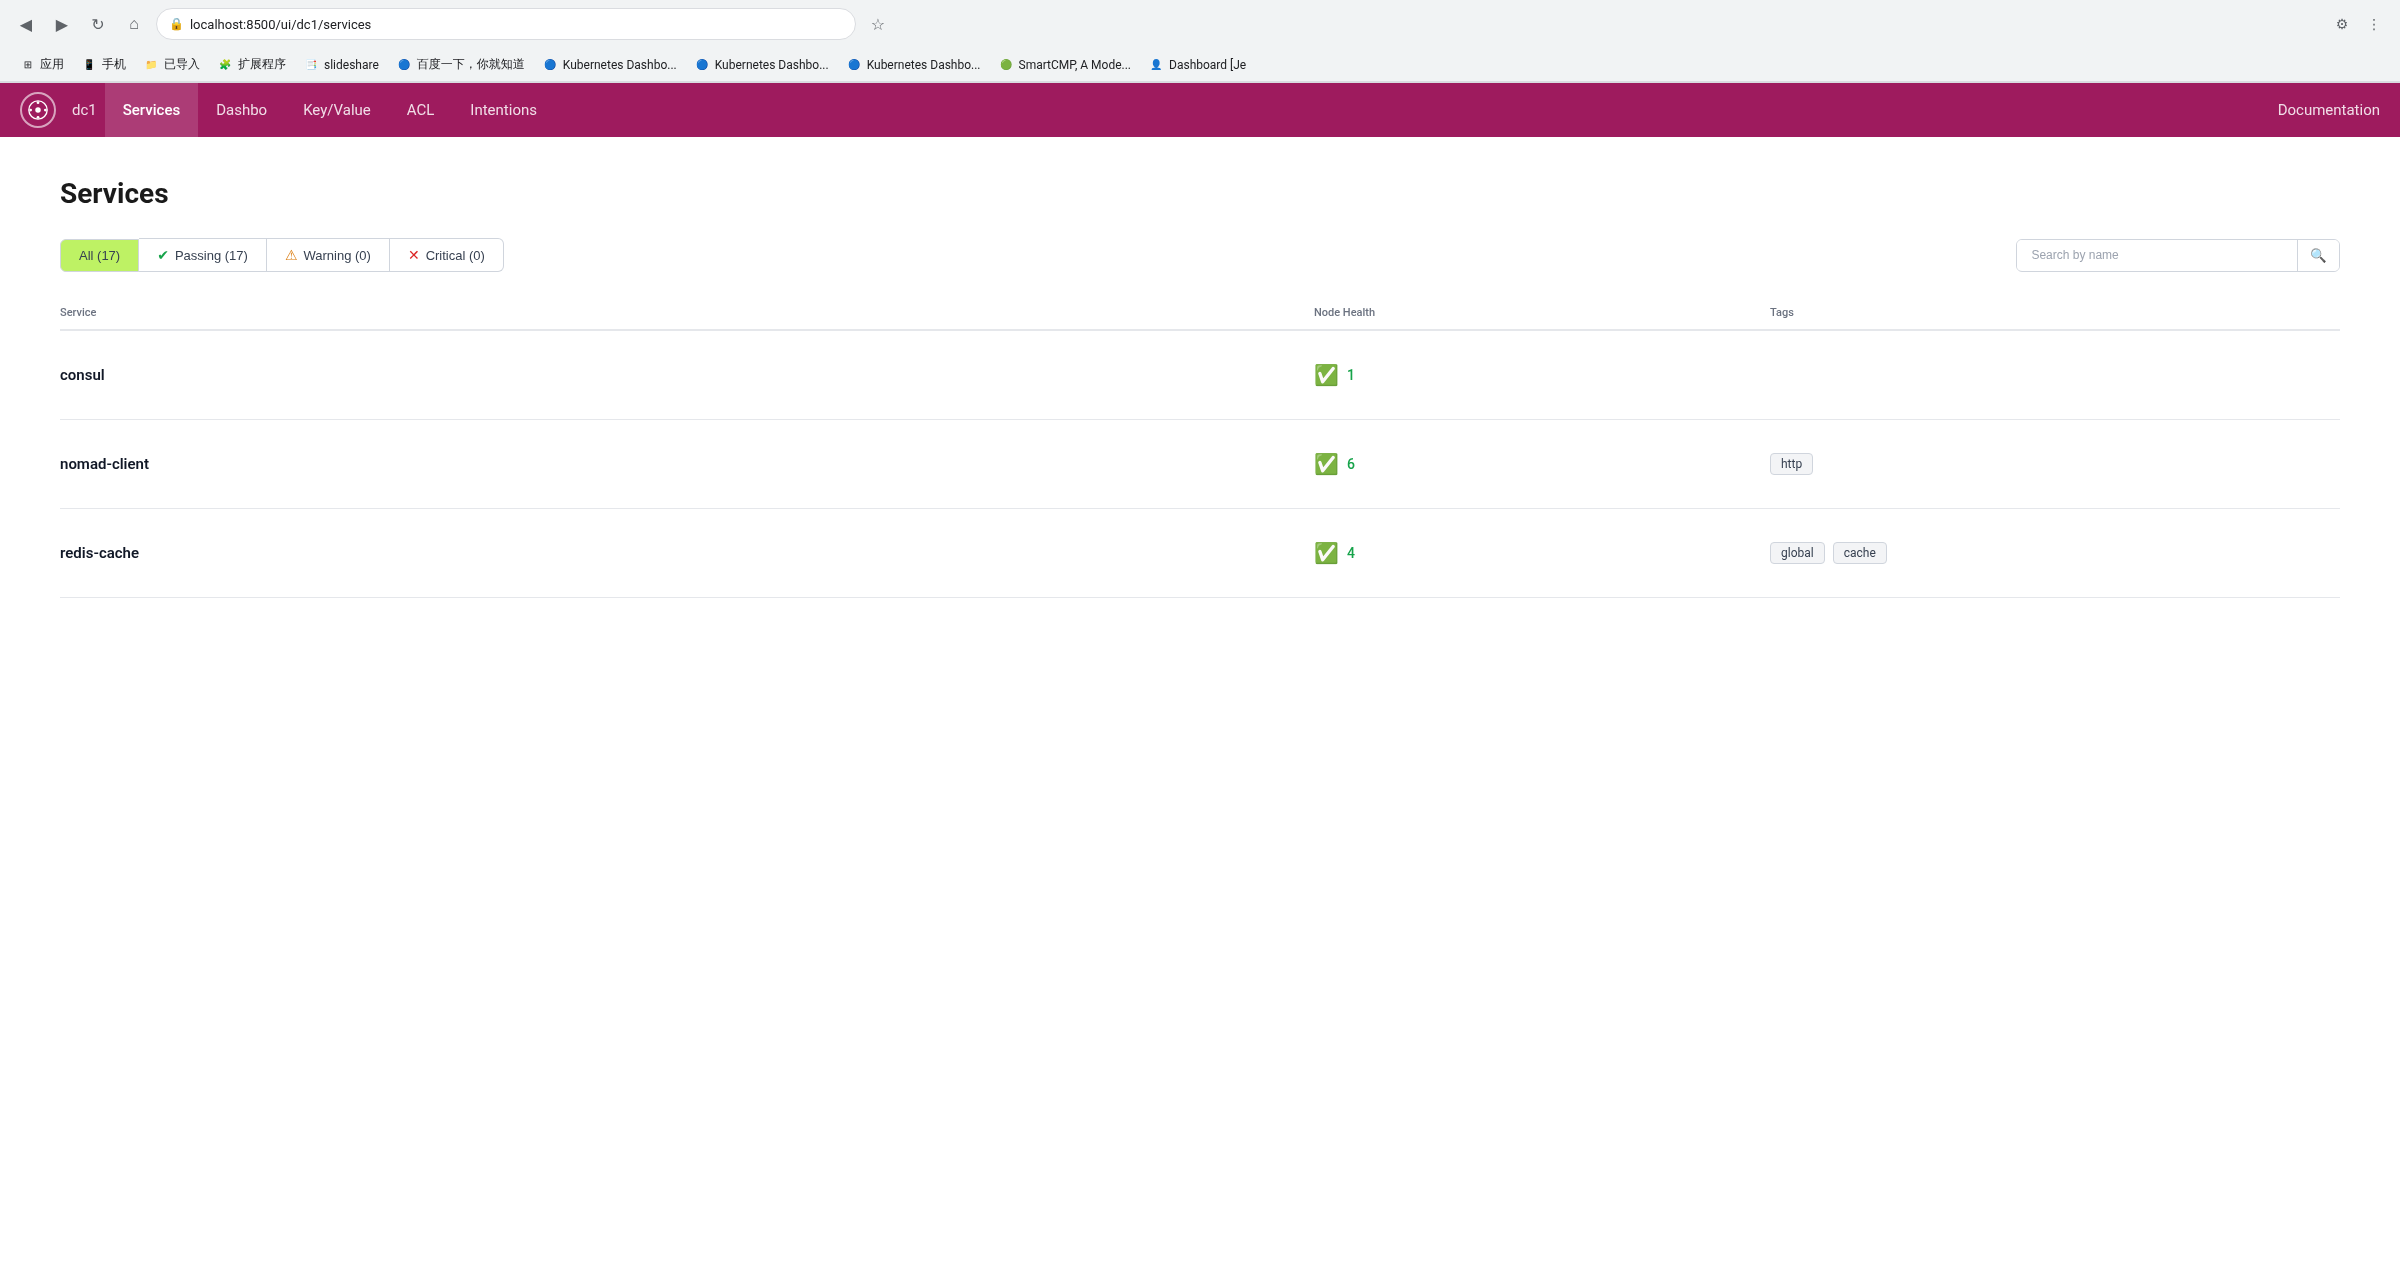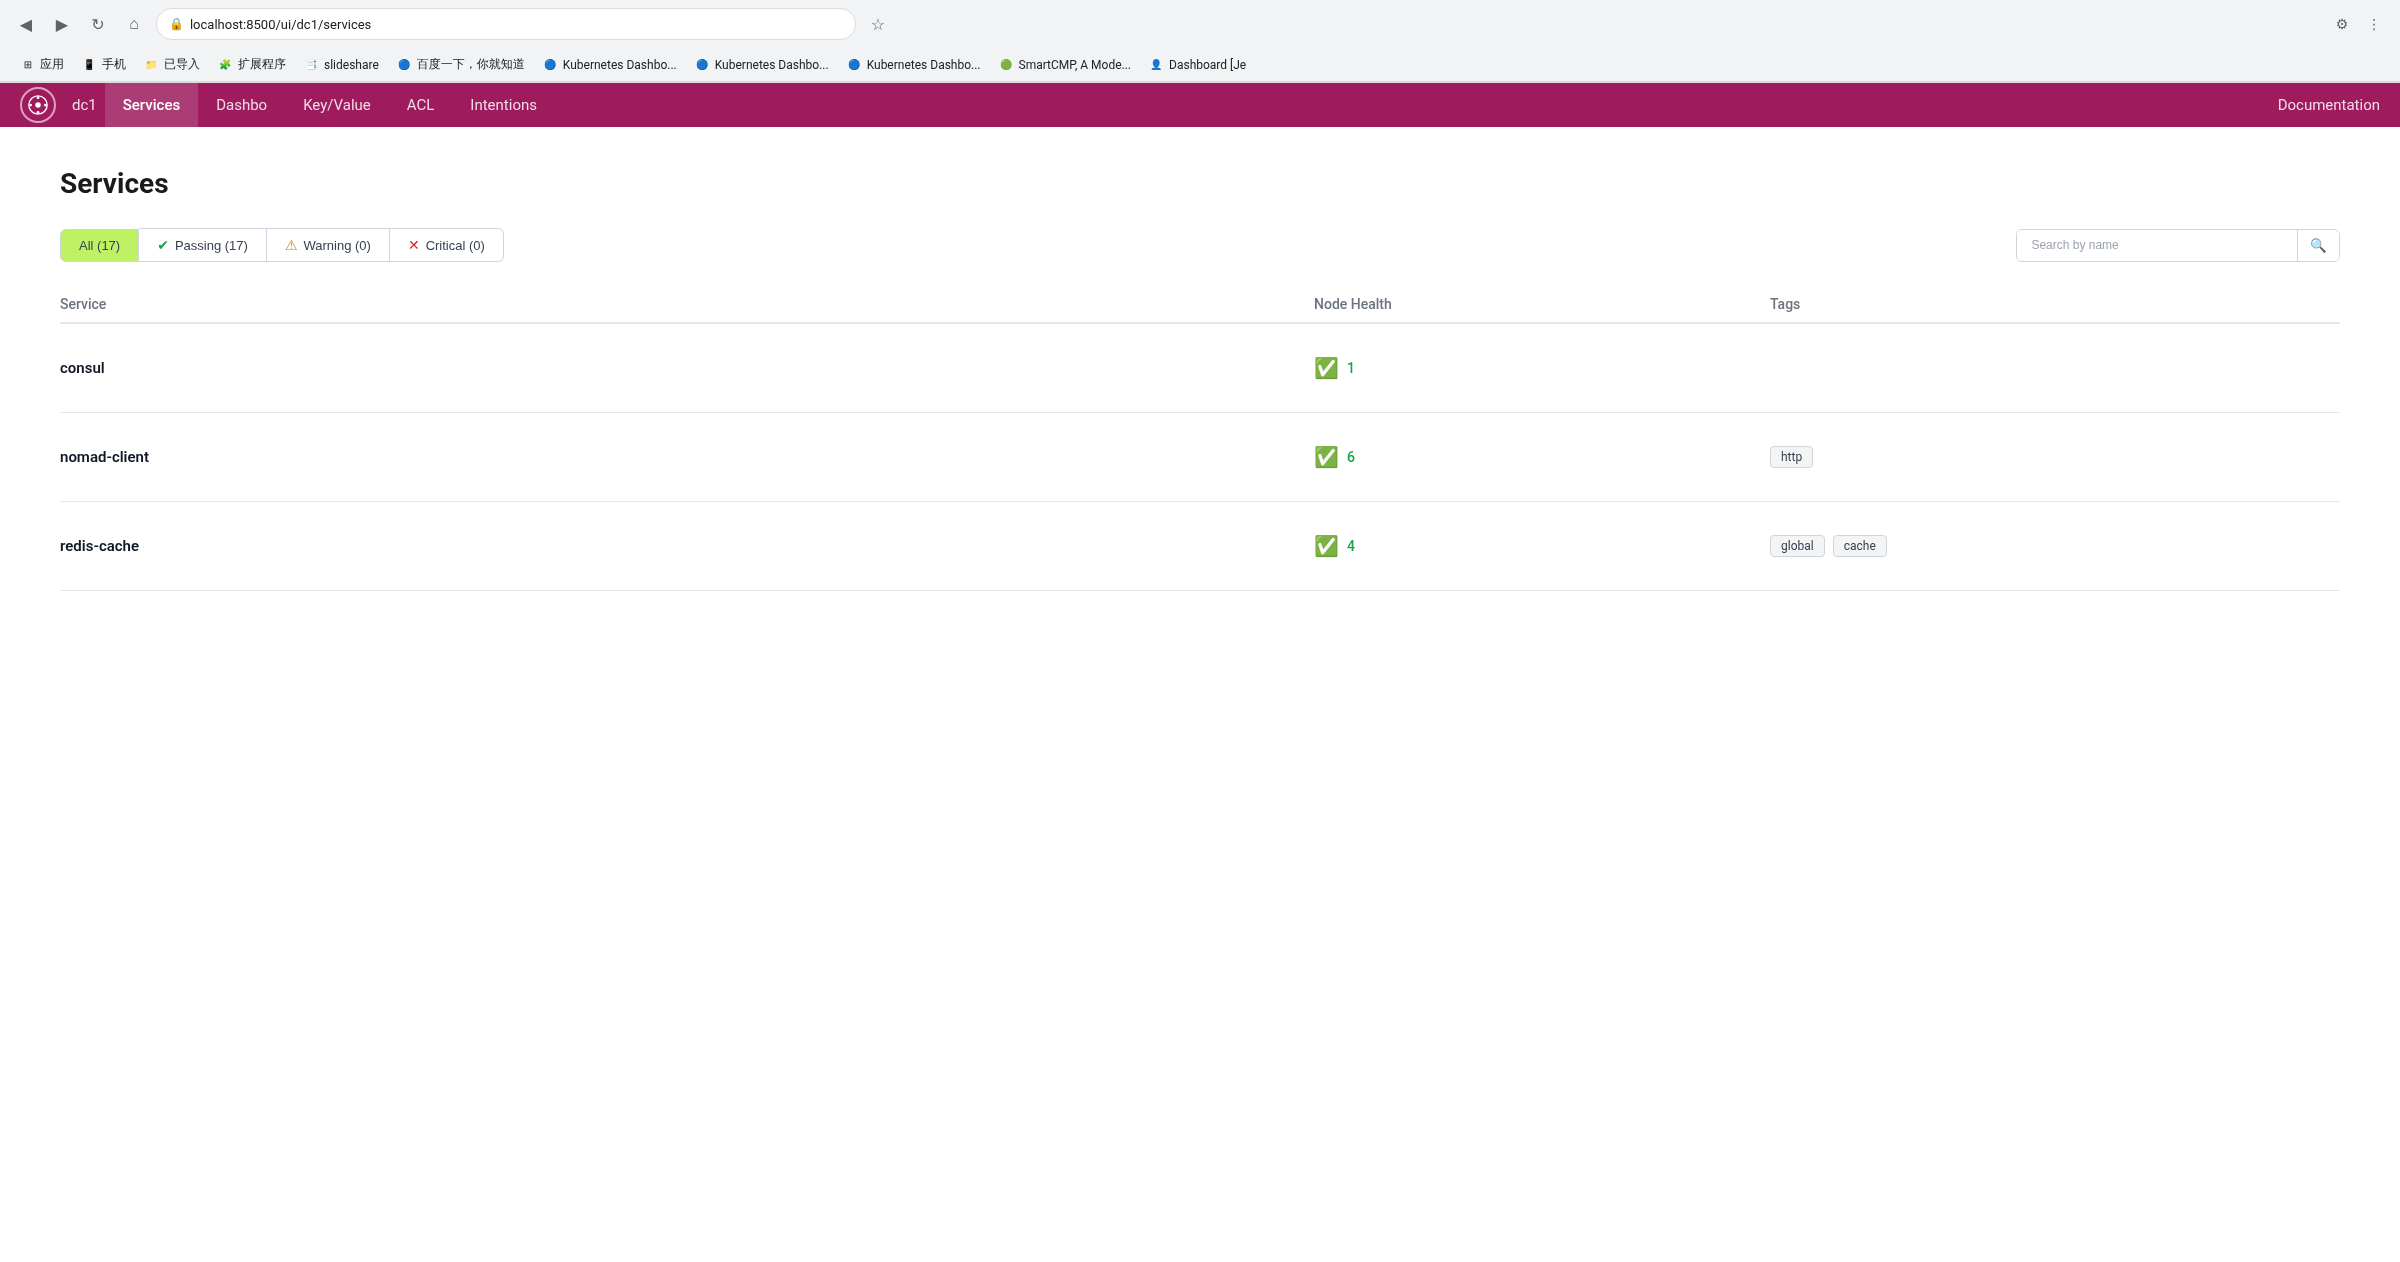--- a/index.html
+++ b/index.html
@@ -14,21 +14,21 @@
     .browser-actions { display: flex; align-items: center; gap: 4px; margin-left: auto; }
     .browser-action-btn { width: 28px; height: 28px; border-radius: 50%; border: none; background: transparent; cursor: pointer; display: flex; align-items: center; justify-content: center; color: #5f6368; font-size: 14px; }
 
     
     .bookmarks-bar { background: #f1f3f4; border-bottom: 1px solid #dadce0; padding: 4px 12px; display: flex; align-items: center; gap: 2px; height: 34px; overflow: hidden; }
     .bookmark-item { display: flex; align-items: center; gap: 4px; padding: 3px 8px; border-radius: 4px; cursor: pointer; font-size: 12px; color: #202124; white-space: nowrap; }
     .bookmark-icon { width: 16px; height: 16px; border-radius: 2px; display: inline-flex; align-items: center; justify-content: center; font-size: 10px; }
     .bm-blue { color: #1a73e8; }
 
     
-    .app-nav { background: #9e1b5e; display: flex; align-items: center; padding: 0 20px; height: 44px; }
+    .app-nav { background: #9e1b5e; display: flex; align-items: center; padding: 0 20px; height: 54px; }
     .app-logo { width: 36px; height: 36px; border-radius: 50%; border: 2px solid rgba(255,255,255,0.6); display: flex; align-items: center; justify-content: center; margin-right: 16px; flex-shrink: 0; }
     .app-logo svg { width: 22px; height: 22px; }
     .nav-dc { color: rgba(255,255,255,0.85); font-size: 15px; margin-right: 8px; cursor: pointer; }
     .nav-items { display: flex; align-items: center; height: 100%; }
     .nav-item { color: rgba(255,255,255,0.85); font-size: 15px; padding: 0 18px; height: 100%; display: flex; align-items: center; cursor: pointer; text-decoration: none; }
     .nav-item.active { background: rgba(255,255,255,0.15); color: #fff; font-weight: 500; }
     .nav-right { margin-left: auto; color: rgba(255,255,255,0.85); font-size: 15px; cursor: pointer; }
 
     
     .main-content { padding: 40px 60px; }
@@ -48,21 +48,21 @@
     .filter-icon.critical { color: #dc2626; }
 
     .search-box { display: flex; align-items: center; border: 1px solid #d0d5dd; border-radius: 6px; overflow: hidden; }
     .search-input { border: none; outline: none; padding: 8px 14px; font-size: 12px; color: #374151; width: 280px; }
     .search-input::placeholder { color: #9ca3af; }
     .search-btn { padding: 8px 12px; background: #fff; border: none; border-left: 1px solid #d0d5dd; cursor: pointer; color: #6b7280; }
 
     
     .services-table { width: 100%; border-collapse: collapse; }
     .table-header { border-bottom: 2px solid #e5e7eb; }
-    .table-header th { padding: 10px 0; text-align: left; color: #6b7280; font-size: 14px; font-weight: 500; }
+    .table-header th { padding: 10px 0; text-align: left; color: #6b7280; font-size: 11px; font-weight: 500; }
     .col-service { width: 55%; }
     .col-health { width: 20%; }
     .col-tags { width: 25%; }
 
     .table-row { border-bottom: 1px solid #e5e7eb; cursor: pointer; }
     .table-row td { padding: 32px 0; }
 
     .service-name { font-size: 15px; font-weight: 600; color: #111827; }
     .health-cell { display: flex; align-items: center; gap: 8px; }
     .health-count { color: #16a34a; font-size: 14px; font-weight: 500; }

